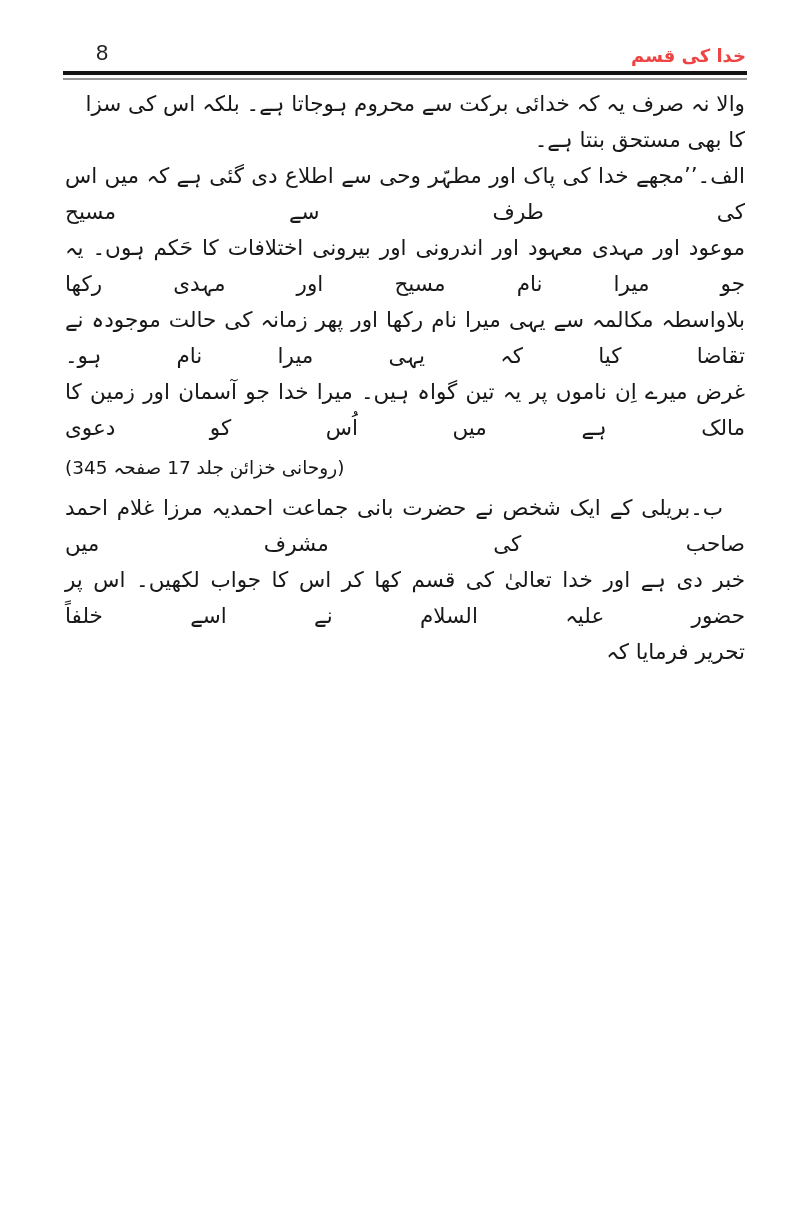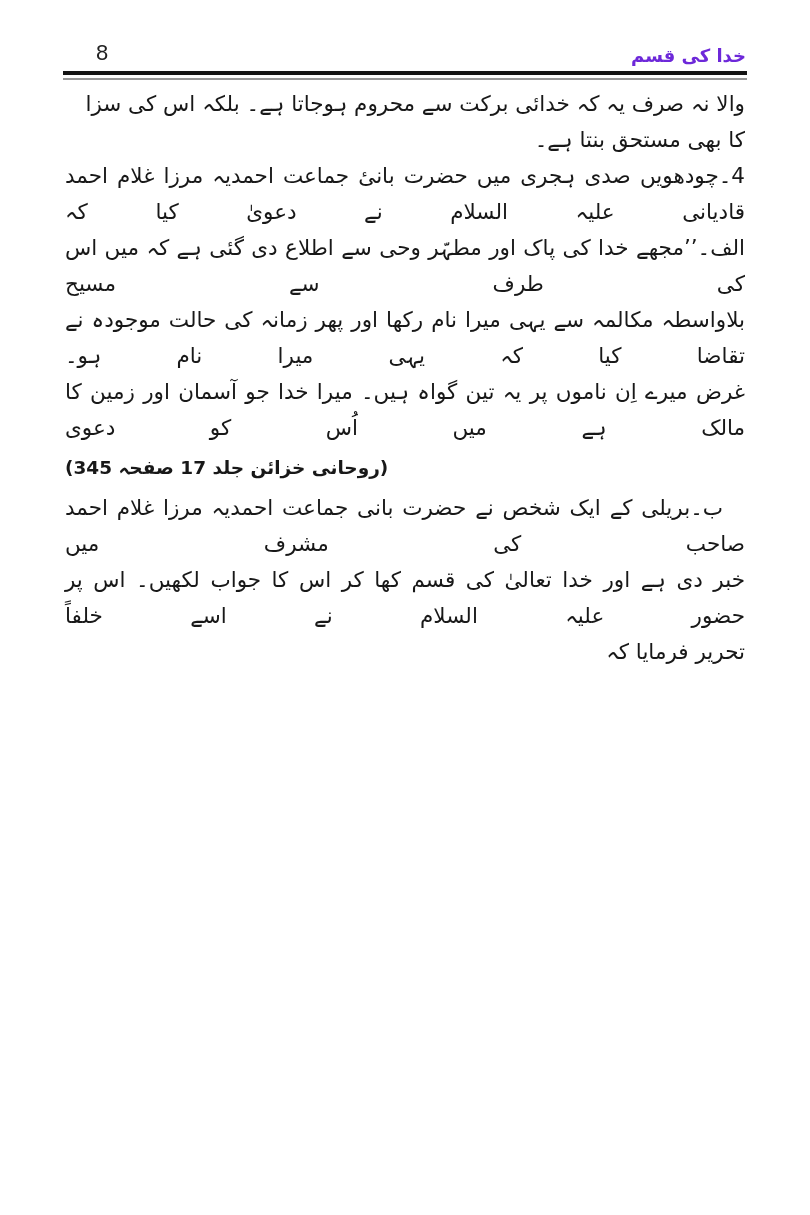--- a/index.html
+++ b/index.html
@@ -18,21 +18,21 @@
   .header{
     direction:rtl;
     display:flex;
     justify-content:space-between;
     align-items:flex-end;
     padding:40px 64px 0 64px;
   }
   .page-title{
     font-size:18px;
     font-weight:bold;
-    color:#6d28d9;
+    color:#ef4444;
   }
   .page-number{
     font-family:"Liberation Sans",sans-serif;
     font-size:22px;
     color:#222;
     margin-left:32px;
   }
   .header-rule{
     margin:5px 63px 0 63px;
     height:3px;
@@ -58,42 +58,41 @@
   .short{
     text-align:right;
     text-align-last:auto;
   }
   .cite{
     text-align:left;
     text-align-last:auto;
     font-size:18.5px;
     line-height:44px;
     min-height:44px;
-    font-weight:bold;
   }
   .indent{
     text-indent:22px;
   }
 </style>
 </head>
 <body>
 
 <div class="page">
 
   <div class="header">
     <span class="page-title">خدا کی قسم</span>
     <span class="page-number">8</span>
   </div>
 
   <div class="header-rule"></div>
 
   <div class="body-text">
     <div class="t end">والا نہ صرف یہ کہ خدائی برکت سے محروم ہوجاتا ہے۔ بلکہ اس کی سزا کا بھی مستحق بنتا ہے۔</div>
-    <div class="t">4۔چودھویں صدی ہجری میں حضرت بانیٔ جماعت احمدیہ مرزا غلام احمد قادیانی علیہ السلام نے دعویٰ کیا کہ</div>
     <div class="t">الف۔’’مجھے خدا کی پاک اور مطہّر وحی سے اطلاع دی گئی ہے کہ میں اس کی طرف سے مسیح</div>
+    <div class="t">موعود اور مہدی معہود اور اندرونی اور بیرونی اختلافات کا حَکم ہوں۔ یہ جو میرا نام مسیح اور مہدی رکھا</div>
     <div class="t">بلاواسطہ مکالمہ سے یہی میرا نام رکھا اور پھر زمانہ کی حالت موجودہ نے تقاضا کیا کہ یہی میرا نام ہو۔</div>
     <div class="t">غرض میرے اِن ناموں پر یہ تین گواہ ہیں۔ میرا خدا جو آسمان اور زمین کا مالک ہے میں اُس کو دعوی</div>
     <div class="t cite">(روحانی خزائن جلد 17 صفحہ 345)</div>
     <div class="t indent">ب۔بریلی کے ایک شخص نے حضرت بانی جماعت احمدیہ مرزا غلام احمد صاحب کی مشرف میں</div>
     <div class="t">خبر دی ہے اور خدا تعالیٰ کی قسم کھا کر اس کا جواب لکھیں۔ اس پر حضور علیہ السلام نے اسے خلفاً</div>
     <div class="t short">تحریر فرمایا کہ</div>
 
   </div>
 
 </div>

